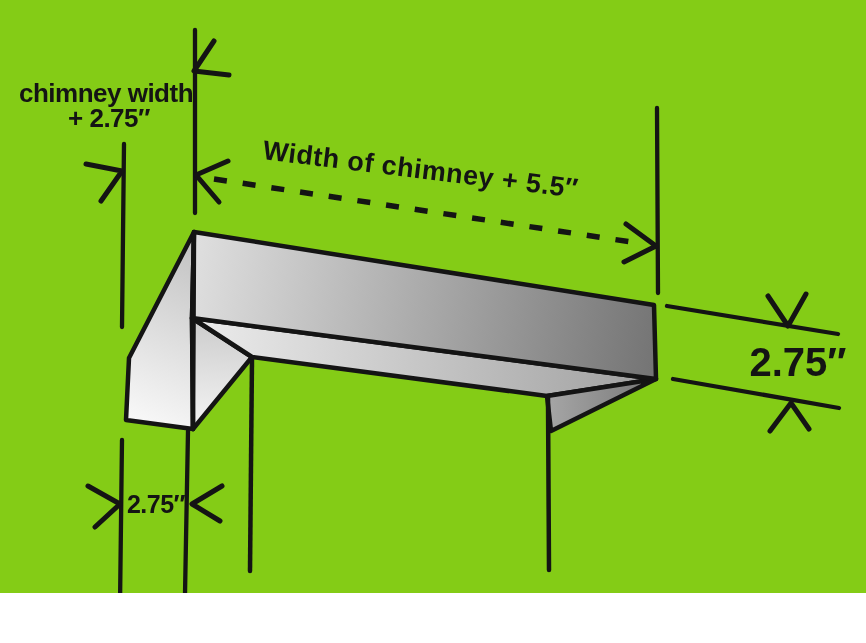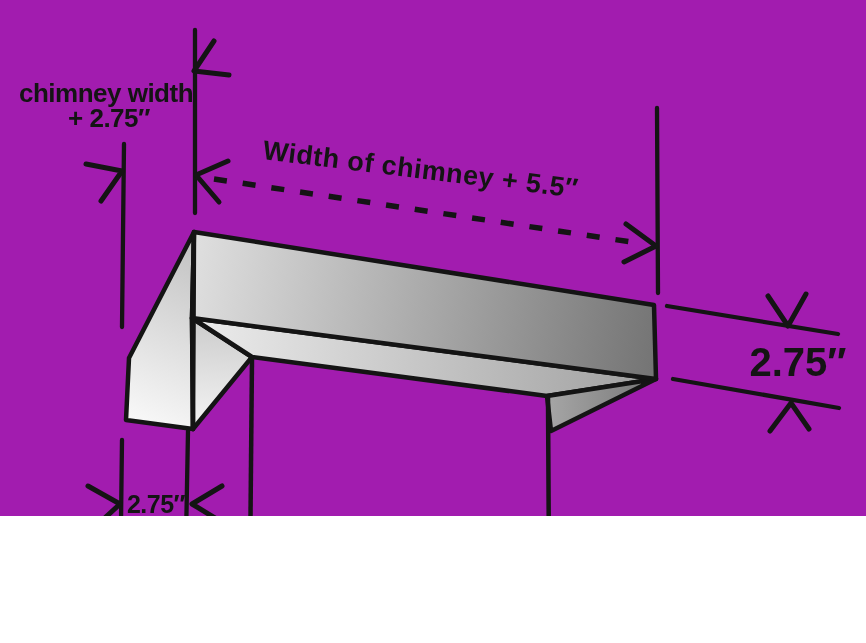--- a/index.html
+++ b/index.html
@@ -1,19 +1,19 @@
 <!DOCTYPE html>
 <html><head>
 <meta charset="utf-8">
 <style>
   html,body{margin:0;padding:0;background:#ffffff;}
   .stage{
     position:relative;
-    width:866px;height:516px;
-    background:#a21caf;
+    width:866px;height:593px;
+    background:#84cc16;
     overflow:hidden;
     font-family:"Liberation Sans", sans-serif;
   }
   .stage svg{position:absolute;left:0;top:0;}
   text{
     font-family:"Liberation Sans", sans-serif;
     font-weight:bold;
   }
   .lbl-small{font-size:26px;letter-spacing:-0.5px;}
   .lbl-rotated{font-size:27px;letter-spacing:0.5px;}

